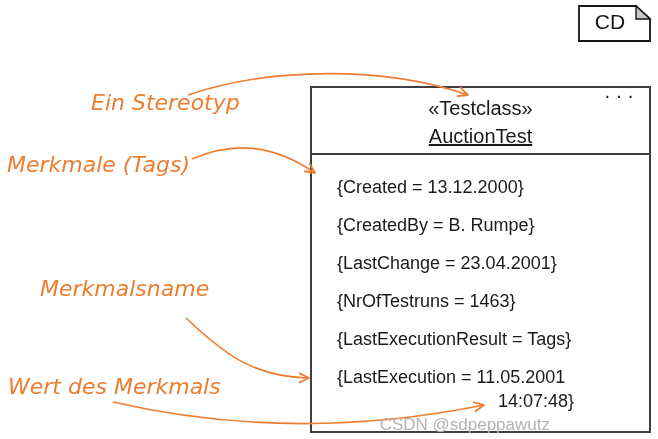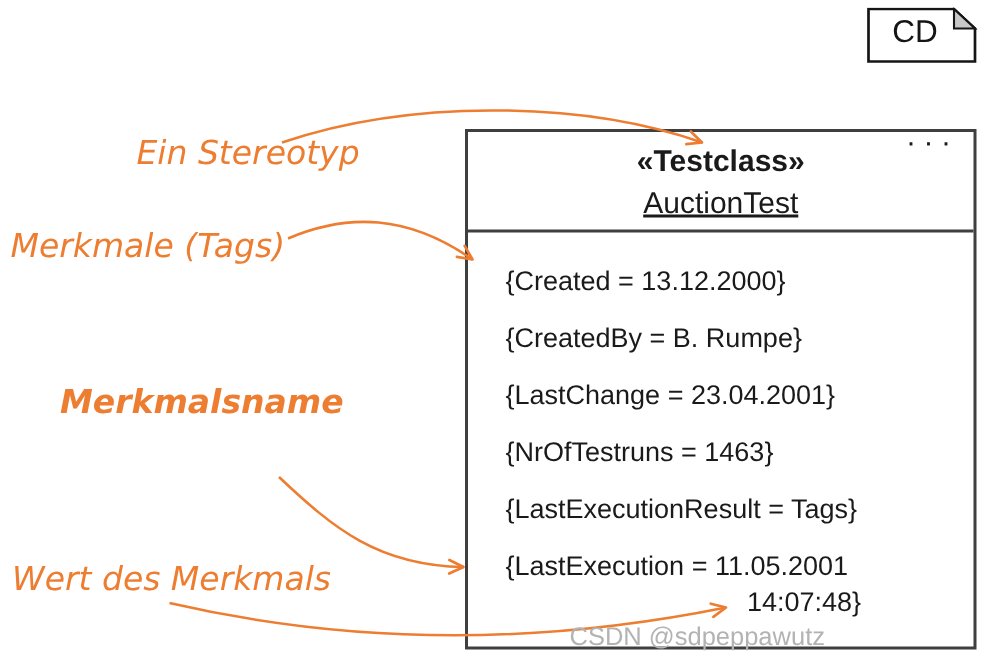--- a/index.html
+++ b/index.html
@@ -58,21 +58,20 @@
     position: relative;
     height: 67px;
     box-sizing: border-box;
     border-bottom: 2px solid #3f3f3f;
     text-align: center;
     padding-top: 7px;
   }
   .stereotype {
     font-size: 20px;
     line-height: 27px;
-    font-weight: bold;
   }
   .class-name {
     font-size: 20px;
     line-height: 28px;
     text-decoration: underline;
   }
   .ellipsis {
     position: absolute;
     top: -4px;
     right: 10px;
@@ -101,21 +100,21 @@
     font-family: "DejaVu Sans", sans-serif;
     font-style: italic;
     font-size: 22px;
     line-height: 26px;
     color: #ED7D31;
     white-space: nowrap;
     z-index: 3;
   }
   .a-stereotype { left: 54px;  top: 90px; margin-left: 37px; }
   .a-tags       { left: 7px;   top: 152px; }
-  .a-keyname    { left: 40px;  top: 256px; font-weight: bold; }
+  .a-keyname    { left: 40px;  top: 276px; }
   .a-value      { left: 8px;   top: 374px; }
 
   
   .watermark {
     position: absolute;
     right: 4px; top: 415px;
     font-size: 17px;
     color: #b3b3b3;
     z-index: 6;
     margin-left: 16px;

